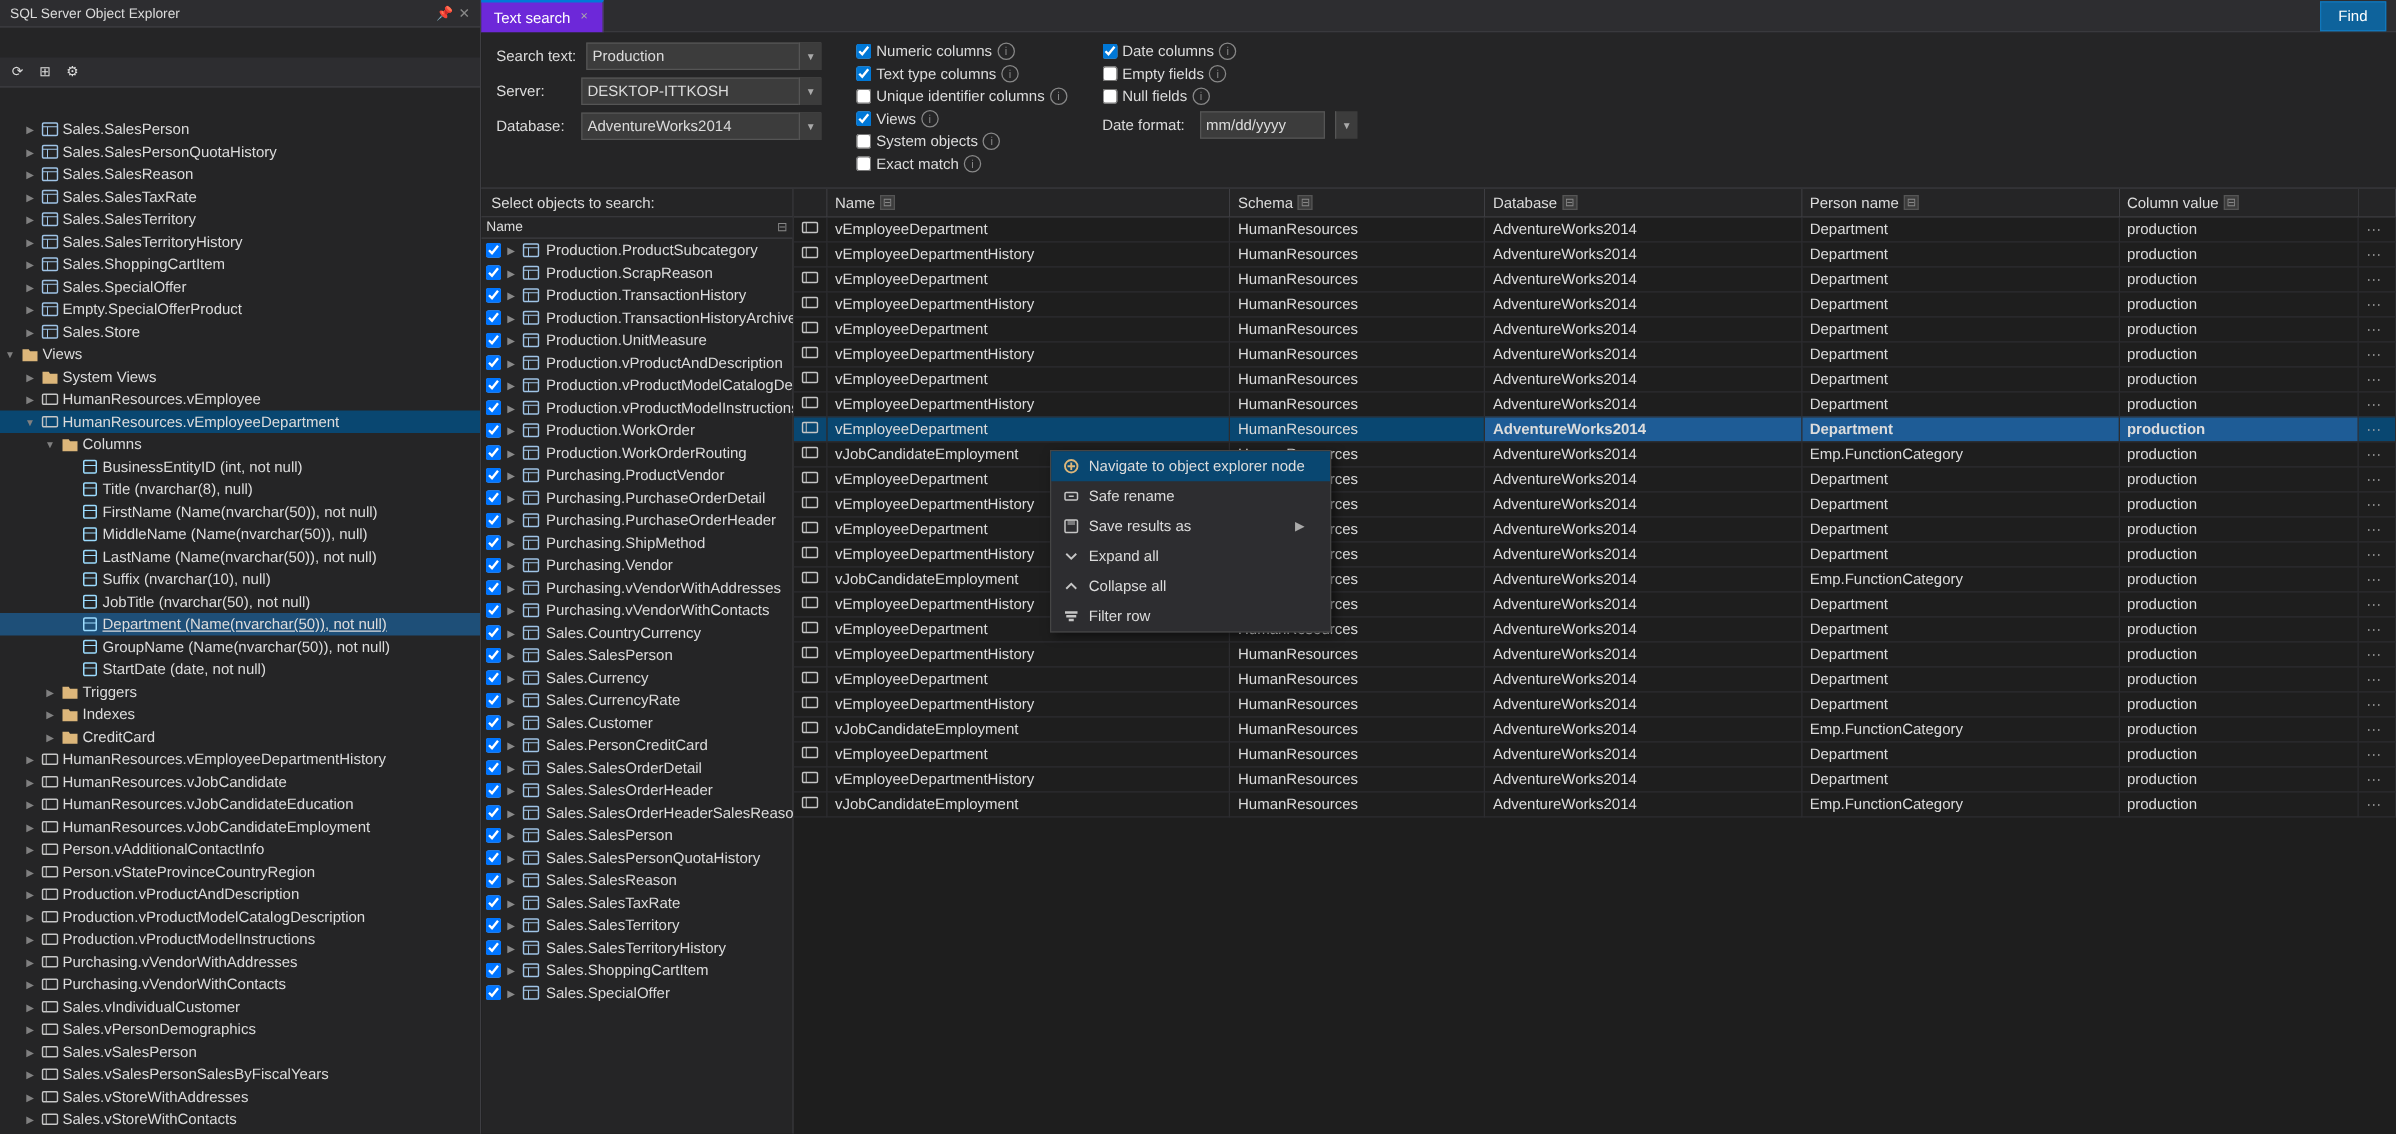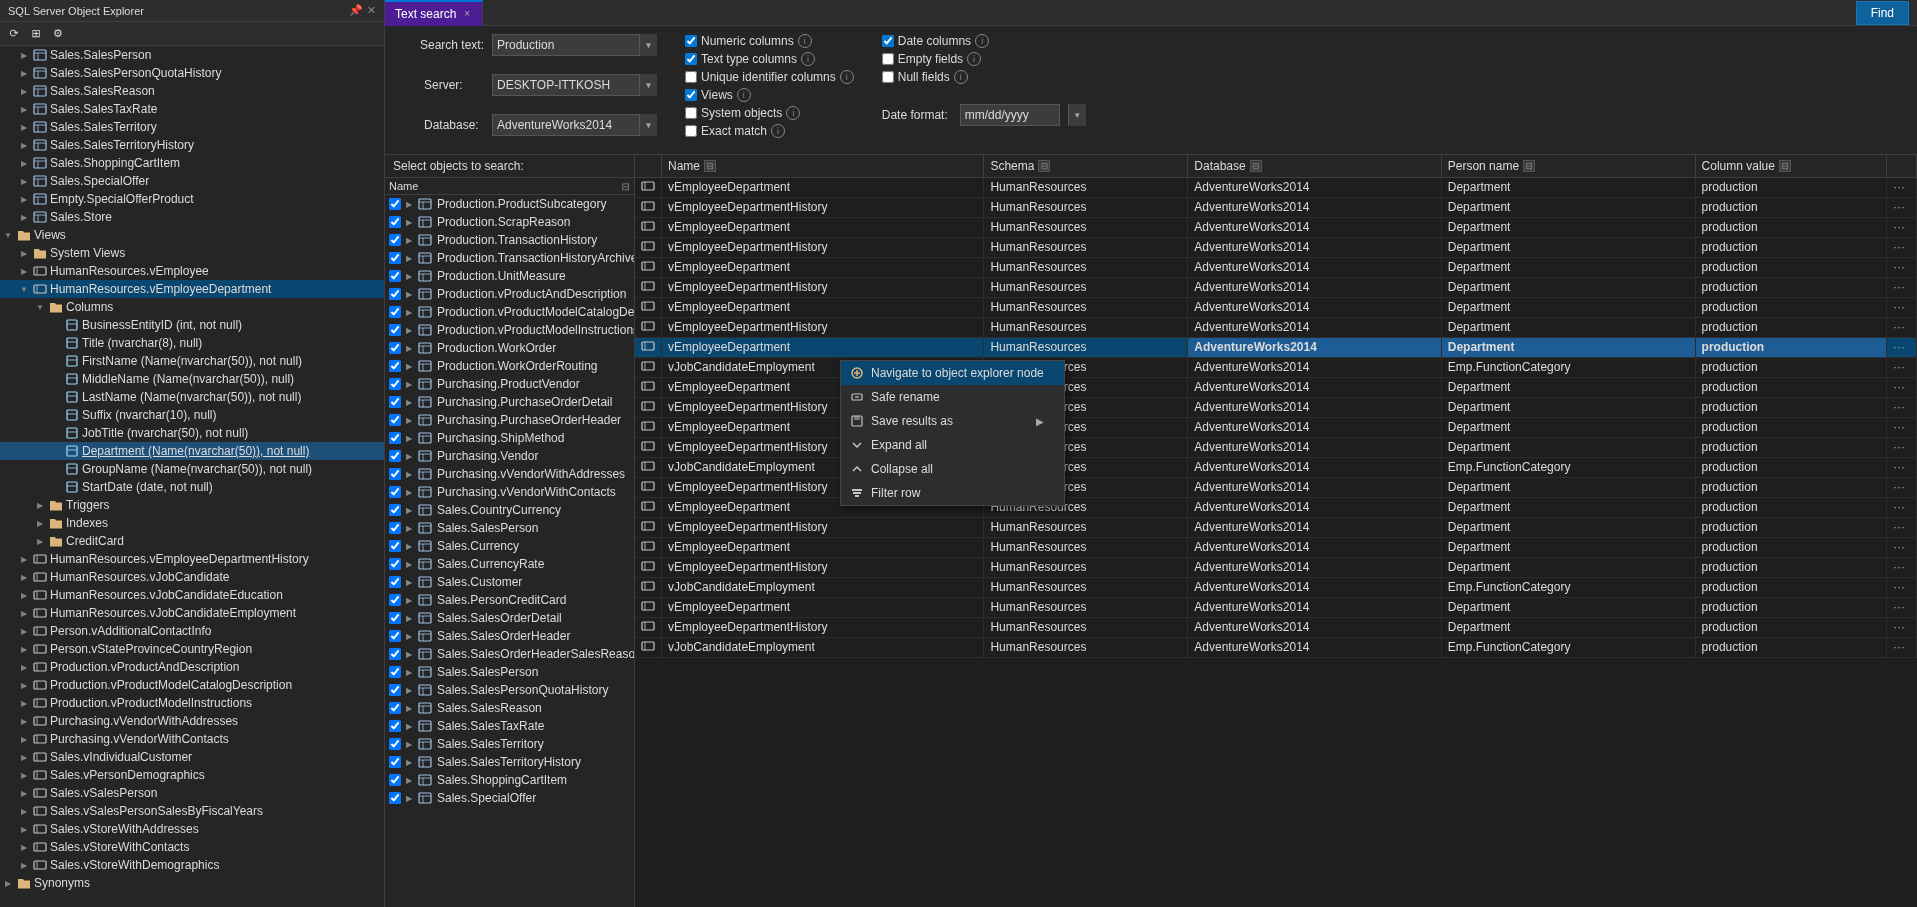--- a/index.html
+++ b/index.html
@@ -17,20 +17,21 @@
     .explorer-panel {
       display: flex;
       flex-direction: column;
       background: #252526;
       border-right: 1px solid #3e3e42;
       width: 385px;
       height: 100%;
       position: absolute;
       left: 0;
       top: 0;
+      gap: 24px;
     }
 
     .explorer-header {
       background: #2d2d30;
       padding: 4px 8px;
       display: flex;
       align-items: center;
       justify-content: space-between;
       border-bottom: 1px solid #3e3e42;
       height: 22px;
@@ -138,21 +139,21 @@
       height: 26px;
       background: #1e1e1e;
       border-right: 1px solid #3e3e42;
       color: #dcdcdc;
       font-size: 12px;
       cursor: pointer;
       gap: 6px;
     }
 
     .tab.active {
-      background: #4c1d95;
+      background: #6d28d9;
       border-top: 2px solid #0078d7;
       color: #fff;
     }
 
     .tab-close {
       font-size: 10px;
       color: #aaa;
       cursor: pointer;
       padding: 0 2px;
     }
@@ -1029,21 +1030,21 @@
     </div>
 
     <div style="margin-left:auto;padding-right:8px;">
       <button class="find-btn">Find</button>
     </div>
   </div>
 
   <div class="search-panel">
     <div class="search-top-row">
 
-      <div style="display:flex;flex-direction:column;gap:12px;min-width:260px;align-items:flex-end;">
+      <div style="display:flex;flex-direction:column;gap:0;min-width:260px;">
         <div class="search-row">
           <span class="search-label">Search text:</span>
           <div class="search-input-container">
             <input class="search-input" type="text" value="Production" style="">
             <button class="dropdown-btn">▼</button>
           </div>
         </div>
         <div class="search-row">
           <span class="search-label">Server:</span>
           <div class="search-input-container">
@@ -1102,21 +1103,21 @@
         <div class="checkbox-row">
           <input type="checkbox" style="">
           <span>Empty fields</span>
           <span class="info-icon">i</span>
         </div>
         <div class="checkbox-row">
           <input type="checkbox" style="">
           <span>Null fields</span>
           <span class="info-icon">i</span>
         </div>
-        <div class="search-row" style="margin-top:16px;">
+        <div class="search-row" style="margin-top:1px;">
           <span style="margin-right:4px;">Date format:</span>
           <input class="date-format-input" type="text" value="mm/dd/yyyy" style="">
           <button class="dropdown-btn" style="position:static;width:18px;">▼</button>
         </div>
       </div>
     </div>
   </div>
 
   <div class="search-objects-section">
 

